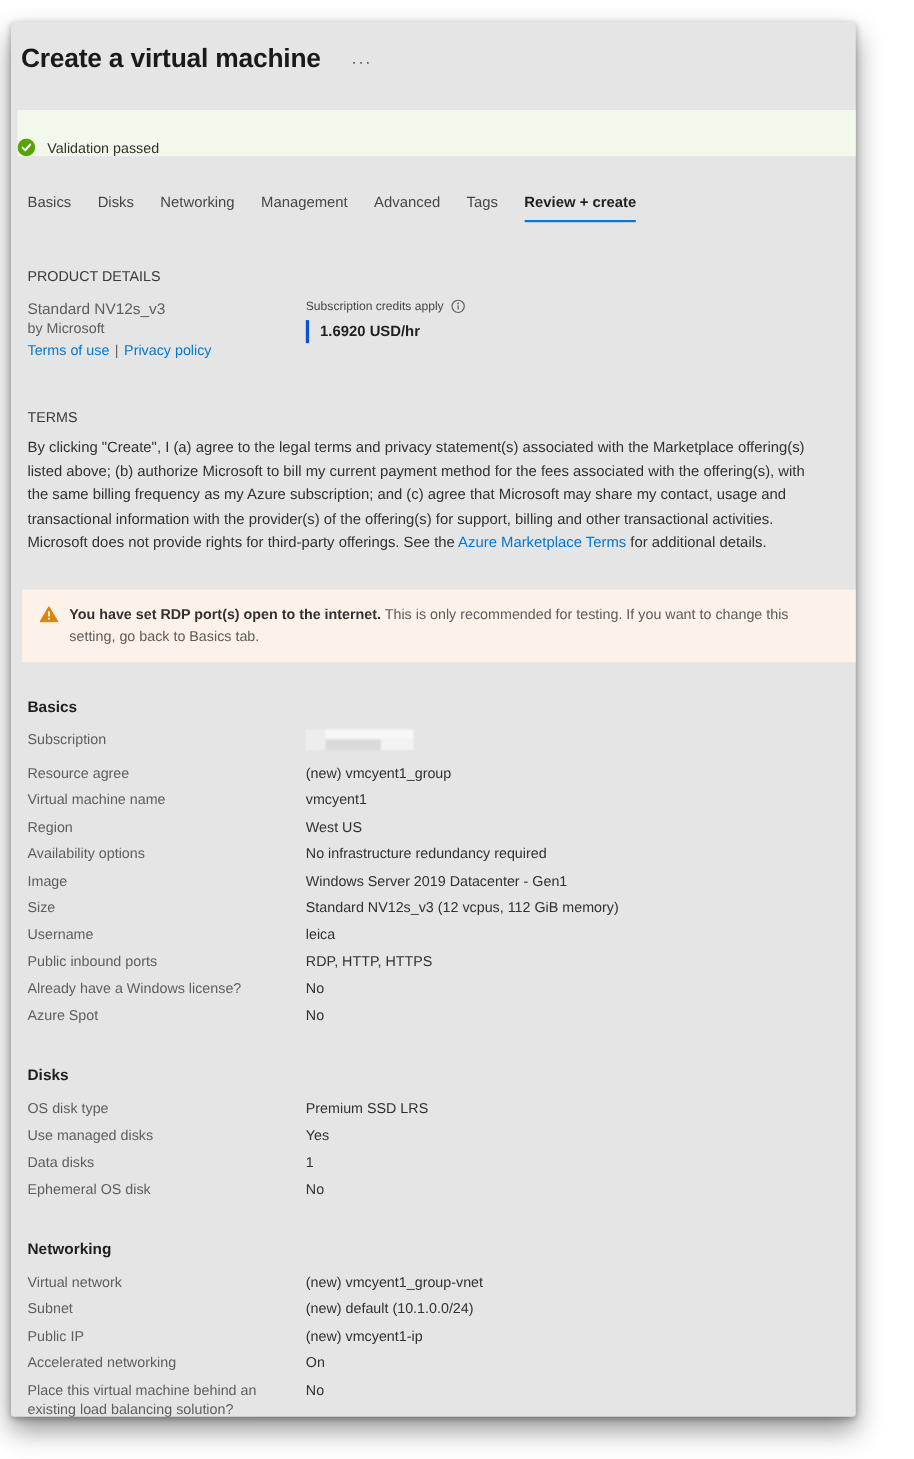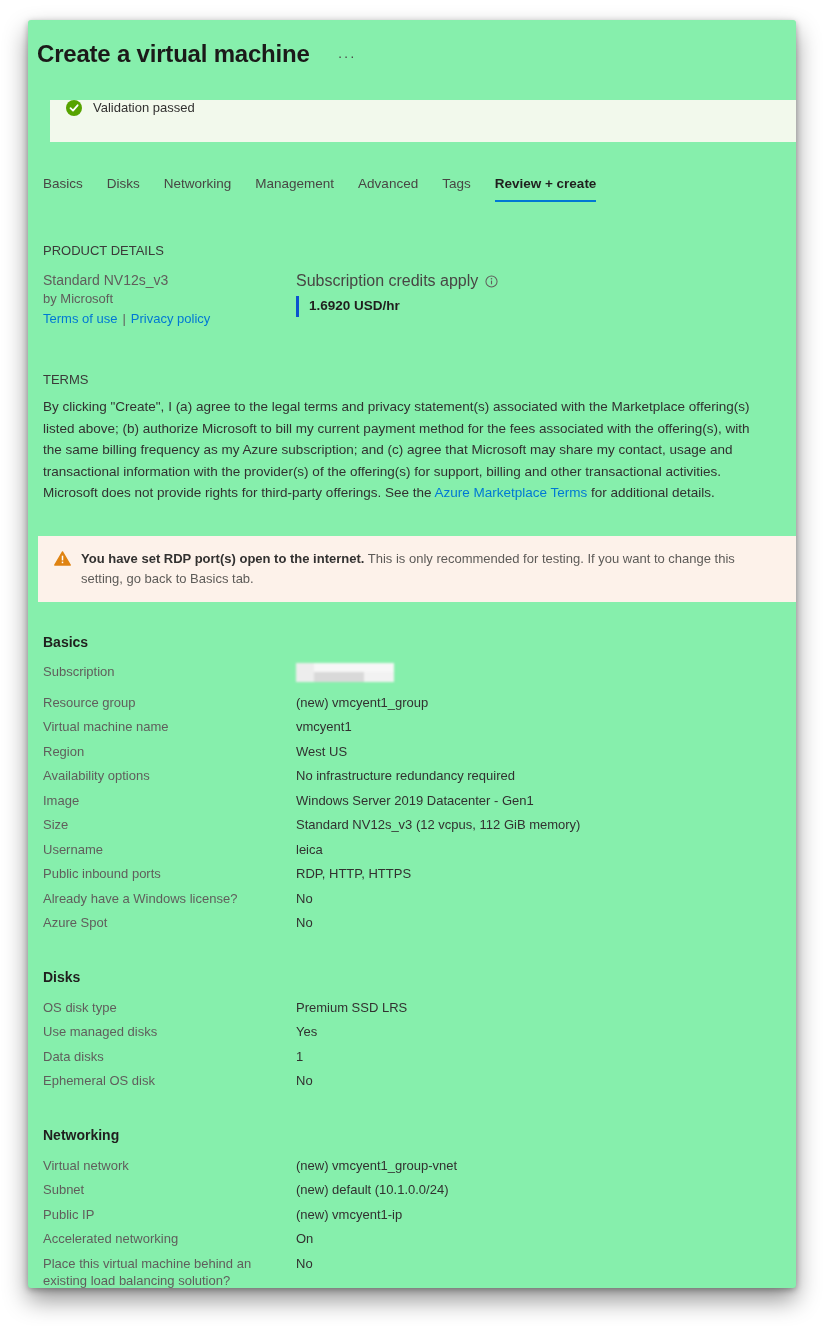--- a/index.html
+++ b/index.html
@@ -4,52 +4,52 @@
 <style>
   * { box-sizing: border-box; }
   html, body {
     margin: 0; padding: 0;
     width: 831px; height: 1326px;
     background: #ffffff;
     font-family: "Liberation Sans", sans-serif;
     overflow: hidden;
   }
   .card {
-    position: absolute; left: 28px; top: 20px;
+    position: absolute; left: 10px; top: 20px;
     width: 768px; height: 1268px;
-    background: #86efac; border-radius: 3px;
+    background: #e5e5e5; border-radius: 3px;
     box-shadow: 0 2px 6px rgba(0,0,0,.30), 0 12px 24px rgba(0,0,0,.42);
     overflow: hidden;
   }
   
   .title-row { display: flex; align-items: center; padding: 20px 16px 0 9px; }
   .page-title { font-size: 24px; font-weight: 700; color: #1b1a19; letter-spacing: -0.2px; }
   .more-btn { margin-left: 28px; color: #4d4b49; font-size: 14px; letter-spacing: 1.5px; cursor: pointer; padding-top: 4px; }
   
   .banner-success {
-    margin: 32px 0 0 22px; height: 42px;
+    margin: 32px 0 0 6px; height: 42px;
     background: var(--success-bg, #f2f9ec);
-    display: flex; align-items: flex-start; gap: 11px;
-    padding-left: 16px; font-size: 13px; color: #323130;
+    display: flex; align-items: flex-end; gap: 11px;
+    font-size: 13px; color: #323130;
   }
   
   .tabs { display: flex; gap: 24px; margin: 34px 0 0 15px; font-size: 13.5px; color: #484644; }
   .tab { padding-bottom: 9px; cursor: pointer; }
   .tab.active { font-weight: 700; color: #201f1e; border-bottom: 2.5px solid var(--accent, #0078d4); }
   
   .content { margin: 0 25px 0 15px; }
   .caps-heading { margin-top: 41px; font-size: 13px; color: #3b3a39; }
   .caps-heading.terms-h { margin-top: 46px; }
   .product-grid { display: grid; grid-template-columns: 253px 1fr; margin-top: 14px; }
   .product-name { color: #605e5c; font-size: 14px; }
   .product-byline { color: #605e5c; font-size: 13px; margin-top: 3px; }
   .product-links { margin-top: 5px; font-size: 13px; }
   .link { color: var(--accent, #0078d4); text-decoration: none; cursor: pointer; }
   .link-sep { color: #605e5c; margin: 0 5px; }
-  .credits-label { color: #484644; font-size: 16px; display: flex; align-items: center; gap: 7px; }
+  .credits-label { color: #484644; font-size: 11px; display: flex; align-items: flex-end; gap: 7px; }
   .price-block { border-left: 3px solid var(--price-bar, #0b53ce); margin-top: 6px; padding: 2px 0 4px 10px; }
   .price { font-weight: 700; font-size: 13.5px; color: #201f1e; }
   .pricing-link { margin-top: 5px; font-size: 13.5px; }
   .terms-text { margin-top: 9px; font-size: 13.5px; line-height: 21.5px; color: #323130; max-width: 730px; }
   
   .banner-warning {
     margin: 32px -25px 0 -5px;
     background: var(--warning-bg, #fdf2ea);
     display: flex; gap: 10px;
     padding: 13px 48px 13px 16px;
@@ -150,21 +150,21 @@
     </div>
 
     <div>
         <div class="review-section">
           <h3>Basics</h3>
           <div class="row">
             <div class="row-label">Subscription</div>
             <div class="row-value"><span class="redacted"></span></div>
           </div>
           <div class="row">
-            <div class="row-label">Resource group</div>
+            <div class="row-label">Resource agree</div>
             <div class="row-value">(new) vmcyent1_group</div>
           </div>
           <div class="row">
             <div class="row-label">Virtual machine name</div>
             <div class="row-value">vmcyent1</div>
           </div>
           <div class="row">
             <div class="row-label">Region</div>
             <div class="row-value">West US</div>
           </div>

